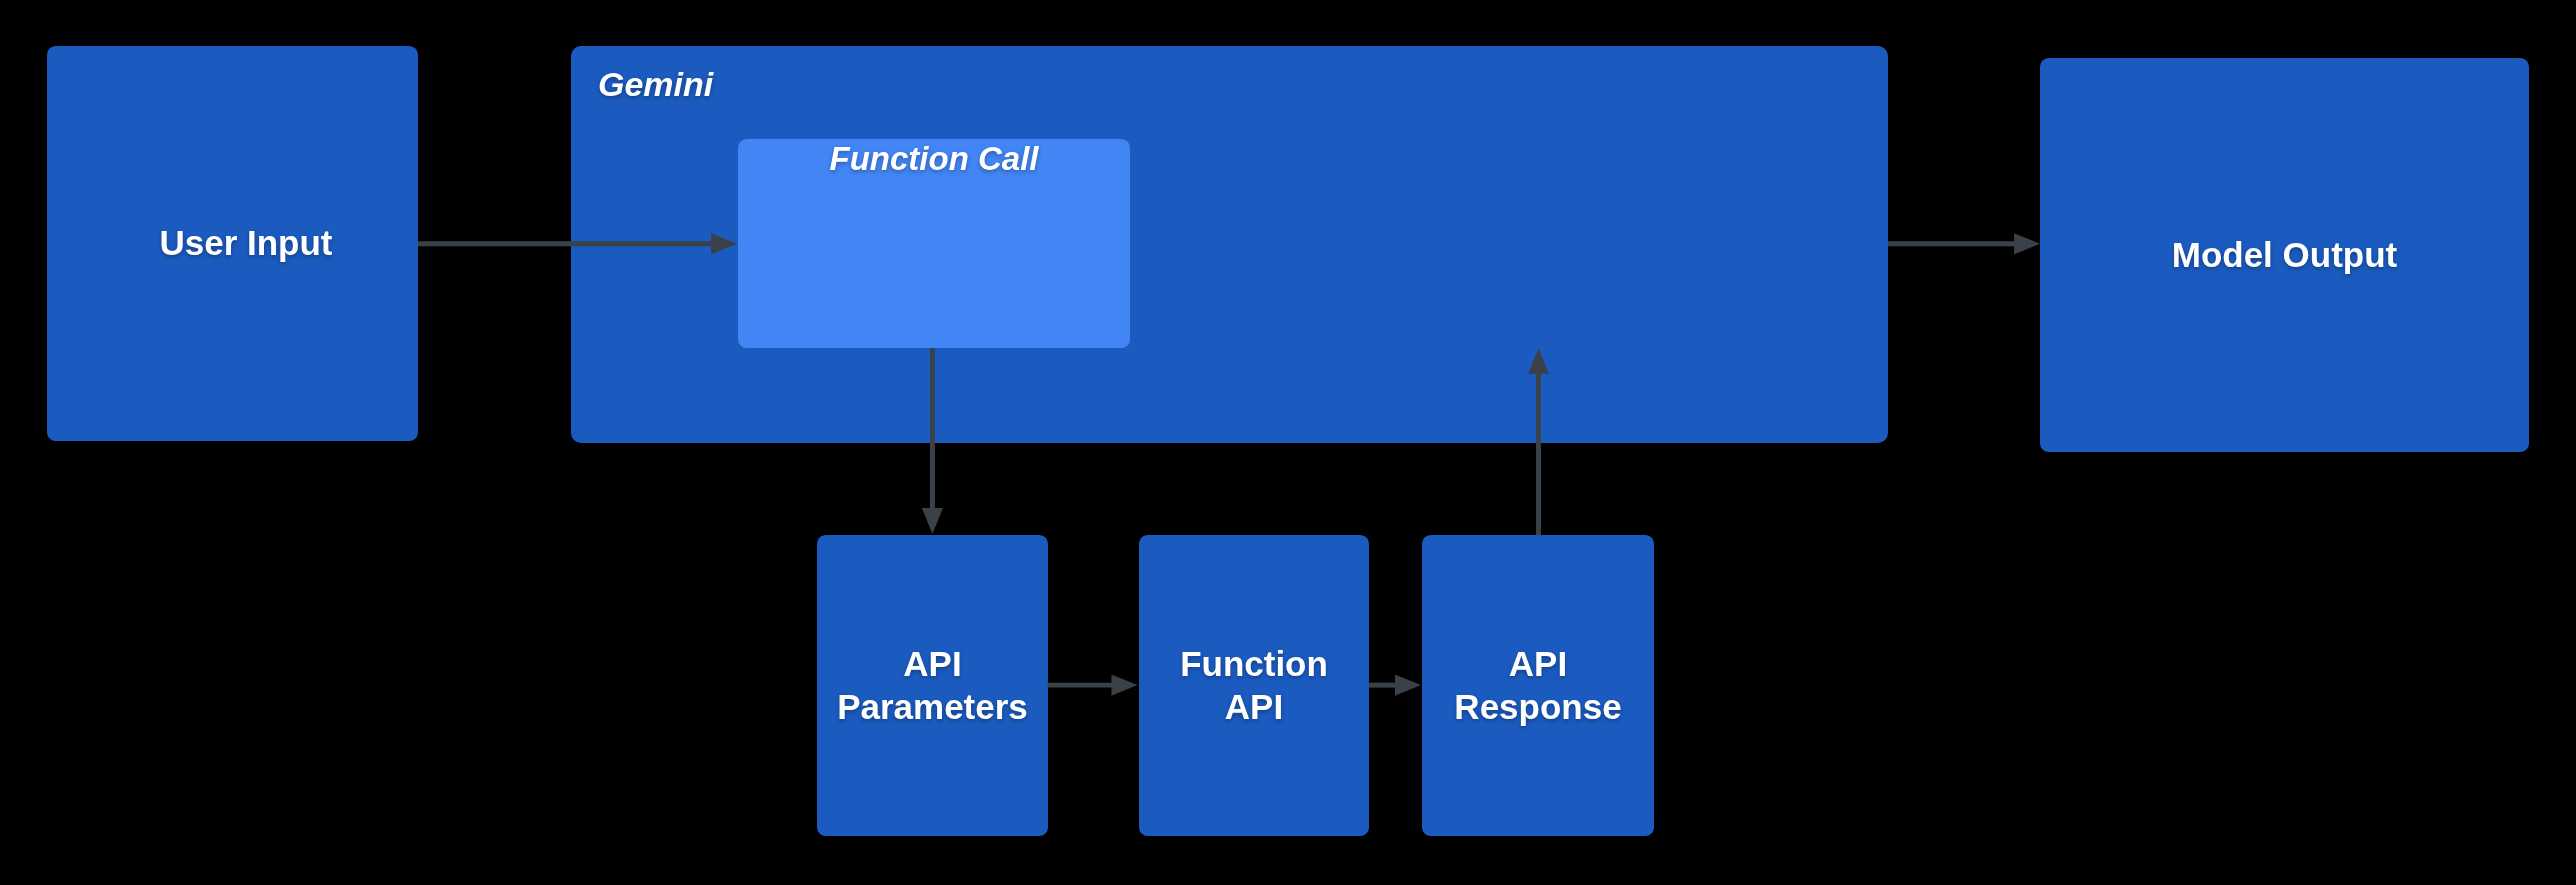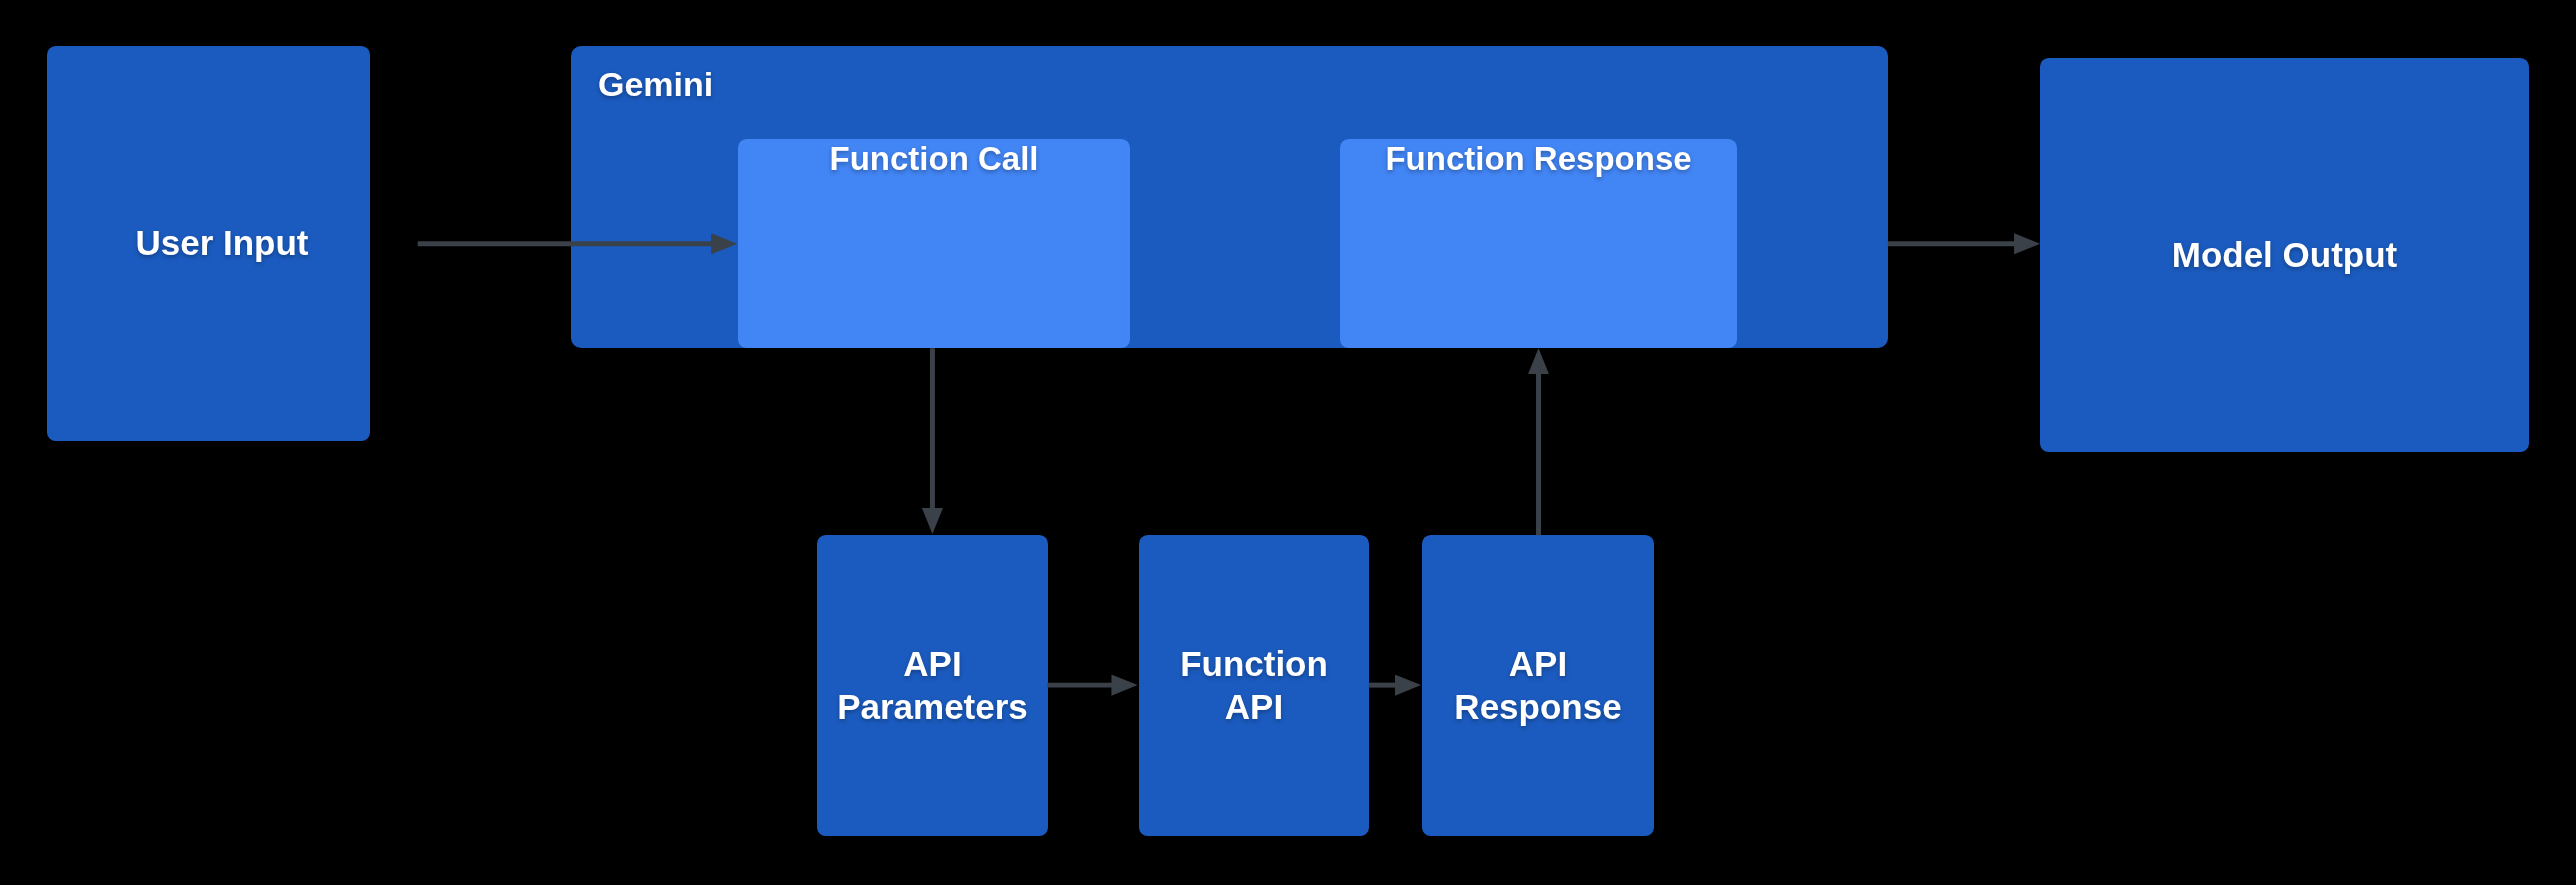--- a/index.html
+++ b/index.html
@@ -62,22 +62,22 @@
     background: var(--inner_node_fill, #4285f4);
     border-radius: 8.7px;
     display: flex;
     align-items: flex-start;
     justify-content: center;
     text-align: center;
   }
   .inner-node .label { font-size: 33px; }
 
   
-  #user-input        { left: 47px;   top: 46px;  width: 323px; height: 395px; padding-left: 27px; }
-  #gemini            { left: 571px;  top: 46px;  width: 1317px; height: 302px; }
+  #user-input        { left: 47px;   top: 46px;  width: 371px; height: 395px; padding-left: 27px; }
+  #gemini            { left: 571px;  top: 46px;  width: 1317px; height: 397px; font-style: italic; }
   #function-call     { left: 167px;  top: 93px; width: 392px; height: 209px; }
   #function-response { left: 769px; top: 93px; width: 397px; height: 209px; }
   #model-output      { left: 2040px; top: 46px;  width: 489px; height: 394px; margin-top: 12px; }
   #api-parameters    { left: 817px; top: 535px; width: 231px; height: 301px; }
   #external-api      { left: 1139px; top: 535px; width: 230px; height: 301px; }
   #api-response      { left: 1422px; top: 535px; width: 232px; height: 301px; }
 
   svg.arrows {
     position: absolute;
     left: 0; top: 0;
@@ -97,23 +97,20 @@
 <div class="canvas">
 
   <div id="user-input" class="node">
     <span class="label">User Input</span>
   </div>
 
   <div id="gemini" class="container-node">
     <span class="container-label">Gemini</span>
     <div id="function-call" class="inner-node">
       <span class="label">Function Call</span>
-    </div>
-    <div id="function-response" class="inner-node">
-      <span class="label">Function Response</span>
     </div>
   </div>
 
   <div id="model-output" class="node">
     <span class="label">Model Output</span>
   </div>
 
   <div id="api-parameters" class="node">
     <span class="label">API
 Parameters</span>

